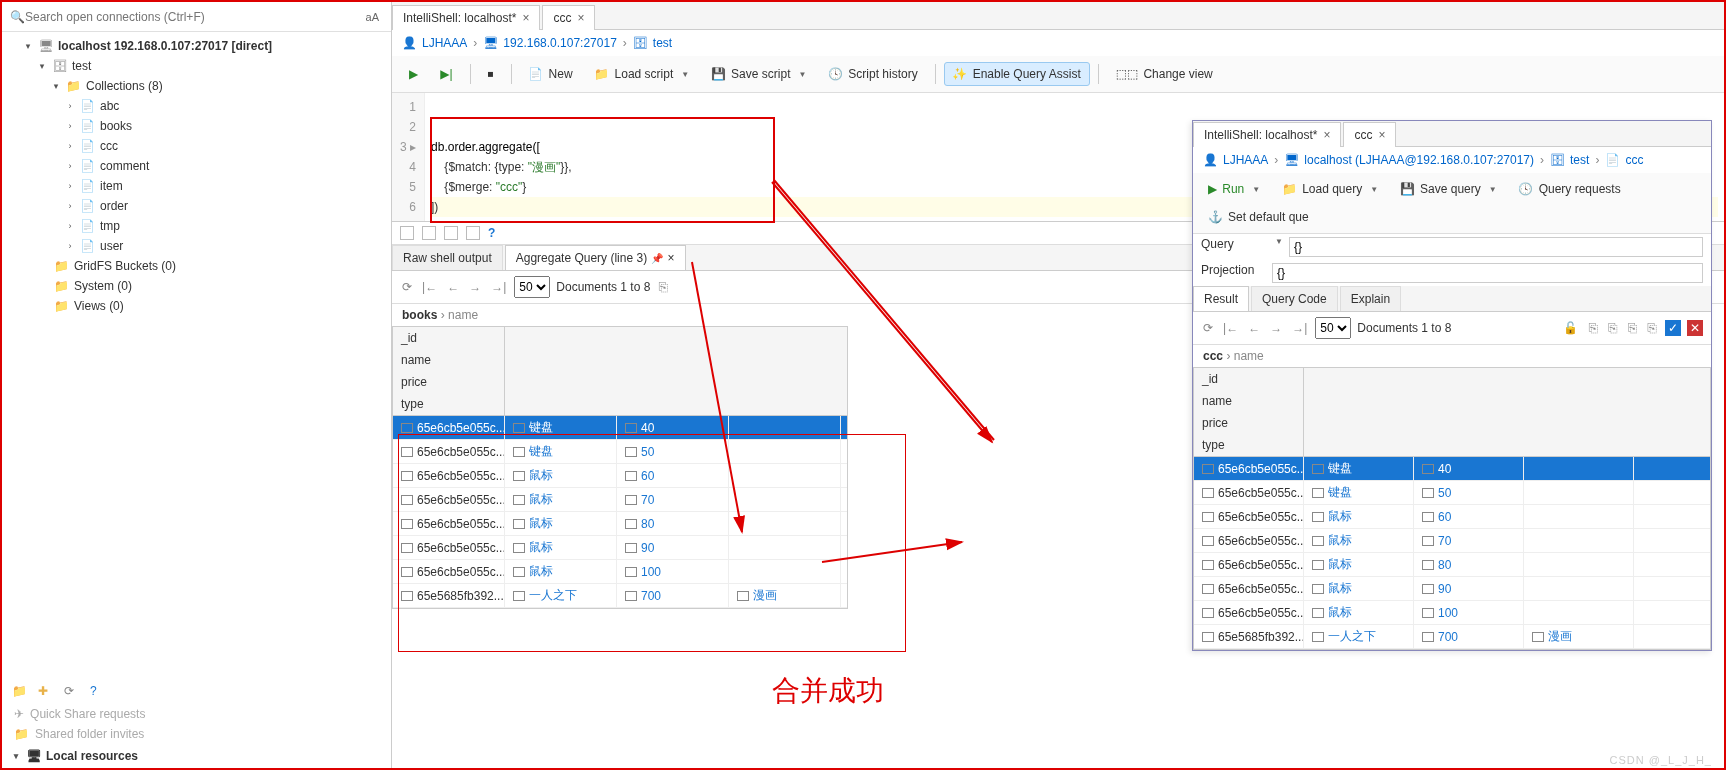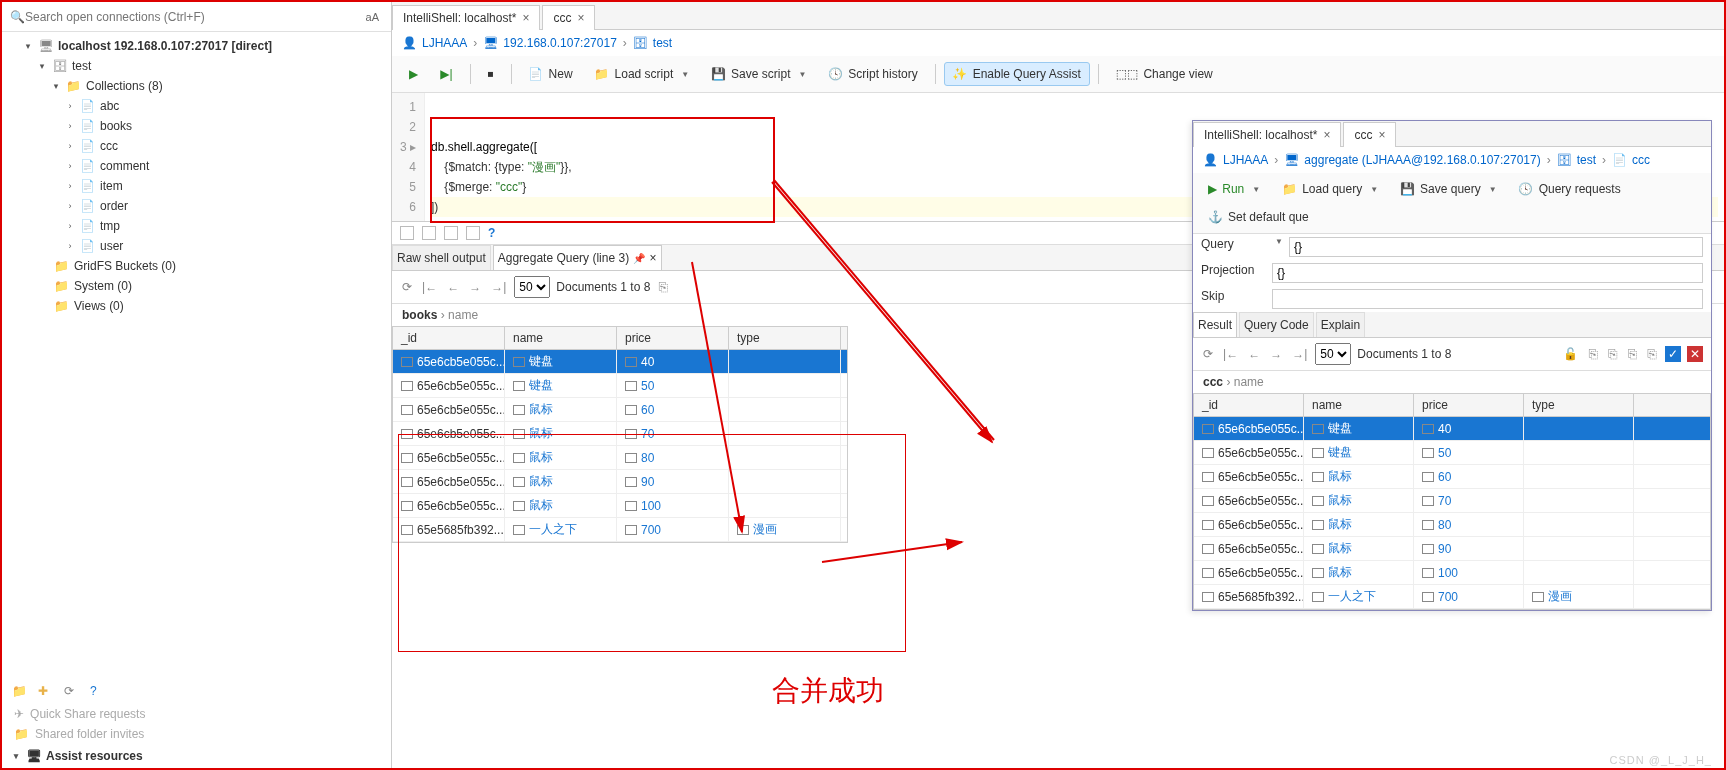--- a/index.html
+++ b/index.html
@@ -45,33 +45,33 @@
 .code div { height: 20px; line-height: 20px; white-space: pre; }
 .code .hl { background: #fffde7; }
 .fn { color: #000; } .str { color: #2a7a2a; }
 .red-box { position: absolute; left: 38px; top: 24px; width: 345px; height: 106px; border: 2px solid #d00; background: transparent; pointer-events: none; }
 
 .mini-toolbar { display:flex; gap:8px; padding:4px 8px; color:#888; border-bottom:1px solid #ddd; }
 .mini-toolbar span{ width:14px; height:14px; border:1px solid #bbb; display:inline-block;}
 .mini-toolbar .q{ border:none; color:#1976d2; font-weight:bold;}
 
 .result-tabs { display:flex; border-bottom:1px solid #ccc; background:#f5f5f5; }
-.rtab { padding:5px 4px; border:1px solid #ccc; border-bottom:none; background:#fff; margin-right:2px; display:flex; align-items:center; gap:4px;}
+.rtab { padding:5px 10px; border:1px solid #ccc; border-bottom:none; background:#fff; margin-right:2px; display:flex; align-items:center; gap:4px;}
 .rtab.inactive { background:#f0f0f0; border-color:#ddd; }
 .pin { font-size:10px; color:#888;}
 
 .nav-bar { display:flex; align-items:center; gap:6px; padding:5px 8px; border-bottom:1px solid #ddd;}
 .nav-bar select { height:22px; }
 .nav-bar .arrow{ color:#888; cursor:pointer; padding:0 2px;}
 
 .path-row { padding:4px 10px; font-weight:600; }
 .path-row .sub { color:#888; font-weight:normal;}
 
 .grid { border:1px solid #ccc; }
-.grid-head { display:flex; background:#f5f5f5; border-bottom:1px solid #ccc; }
+.grid-head { display:flex; background:#f5f5f5; border-bottom:1px solid #ccc;flex-direction:column; }
 .grid-head div { padding:4px 8px; border-right:1px solid #ccc; font-weight:normal; color:#333;}
 .grid-row { display:flex; border-bottom:1px solid #eee; }
 .grid-row.sel { background:#1976d2; color:#fff; }
 .grid-row.sel .link{ color:#fff;}
 .grid-row div { padding:3px 8px; border-right:1px solid #eee; display:flex; align-items:center; gap:4px; overflow:hidden;}
 .c1 { width:112px;} .c2{ width:112px;} .c3{ width:112px;} .c4{ width:112px;}
 .cell-ico { width:12px; height:10px; border:1px solid #888; display:inline-block; flex-shrink:0;}
 .link { color:#1976d2; }
 
 .panel-right { position:absolute; right:12px; top:118px; width:520px; border:1px solid #88b; background:#fff; box-shadow: -2px 2px 6px rgba(0,0,0,0.1); z-index:5;}
@@ -179,21 +179,21 @@
       <span>✈</span>
       <span>Quick Share requests</span>
     </div>
     <div class="disabled-row">
       <span>📁</span>
       <span>Shared folder invites</span>
     </div>
     <div class="local-row">
       <span class="chev">▾</span>
       <span class="ticon">🖥</span>
-      <span>Assist resources</span>
+      <span>Local resources</span>
     </div>
   </div>
 
   <div class="main">
     <div class="tabs-bar">
       <div class="tab">
         <span>IntelliShell: localhost*</span>
         <span class="x">×</span>
       </div>
       <div class="tab">
@@ -252,21 +252,21 @@
         <div>1</div>
           <div>2</div>
         <div>3 ▸</div>
         <div>4</div>
           <div>5</div>
           <div>6</div>
       </div>
       <div class="code">
         <div></div>
           <div></div>
-        <div><span class="fn">db.shell.aggregate([</span></div>
+        <div><span class="fn">db.order.aggregate([</span></div>
         <div><span>    {$match: {type: </span><span class="str">"漫画"</span><span>}},</span></div>
         <div><span>    {$merge: </span><span class="str">"ccc"</span><span>}</span></div>
         <div class="hl"><span>])</span></div>
       </div>
       <div class="red-box"></div>
     </div>
 
     <div class="mini-toolbar">
       <span></span>
         <span></span>
@@ -439,21 +439,21 @@
         <div class="tab">
             <span>ccc</span>
             <span class="x">×</span>
           </div>
       </div>
       <div class="bcrumb" style="font-size:11px;">
         <span class="cico">👤</span>
           <span>LJHAAA</span>
           <span class="sep">›</span>
         <span class="cico">🖥</span>
-          <span>aggregate (LJHAAA@192.168.0.107:27017)</span>
+          <span>localhost (LJHAAA@192.168.0.107:27017)</span>
           <span class="sep">›</span>
         <span class="cico">🗄</span>
           <span>test</span>
           <span class="sep">›</span>
         <span class="cico">📄</span>
           <span>ccc</span>
       </div>
       <div class="toolbar" style="padding:4px 6px;">
         <span class="btn play-ico">▶ <span>Run</span><span class="tri">▼</span></span>
         <span class="btn">📁 <span>Load query</span><span class="tri">▼</span></span>
@@ -466,24 +466,20 @@
         <span class="btn">⚓ <span>Set default que</span></span>
       </div>
       <div class="field-row">
           <label>Query</label>
           <span class="tri">▼</span>
           <input value="{}" style="">
         </div>
       <div class="field-row">
           <label>Projection</label>
           <input value="{}" style="">
-        </div>
-      <div class="field-row">
-          <label>Skip</label>
-          <input style="">
         </div>
       <div class="result-tabs">
         <div class="rtab">
             <span>Result</span>
           </div>
         <div class="rtab inactive">
             <span>Query Code</span>
           </div>
         <div class="rtab inactive">
             <span>Explain</span>

